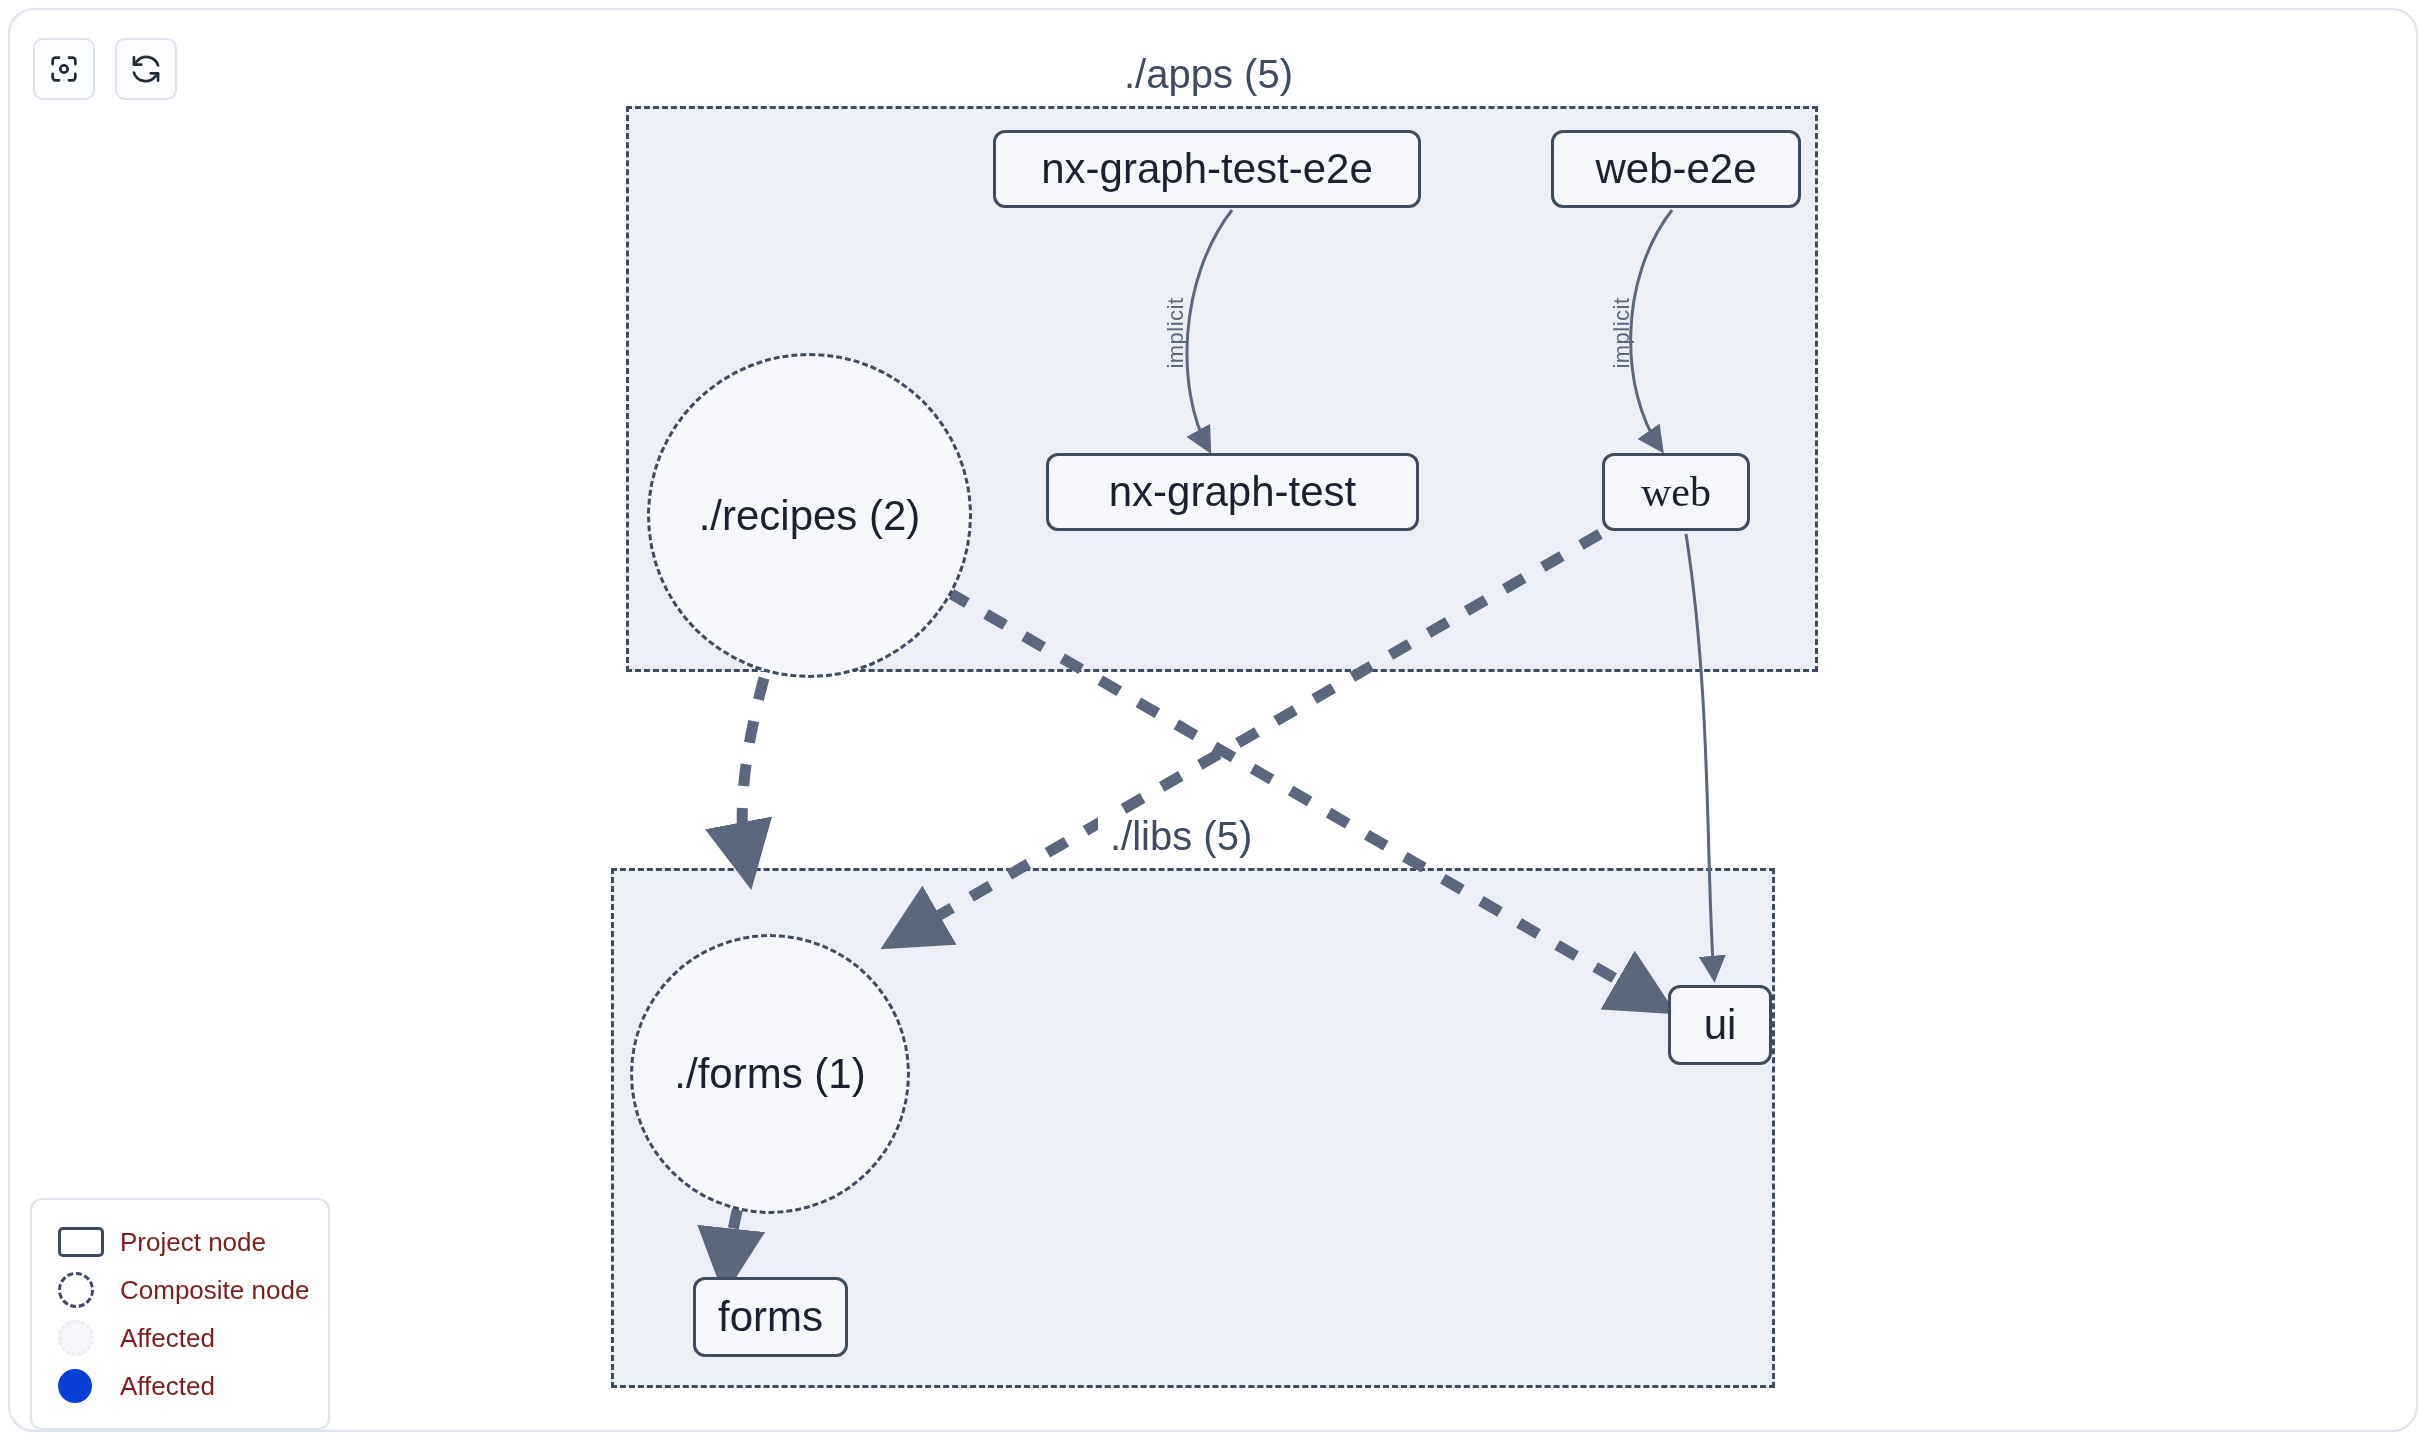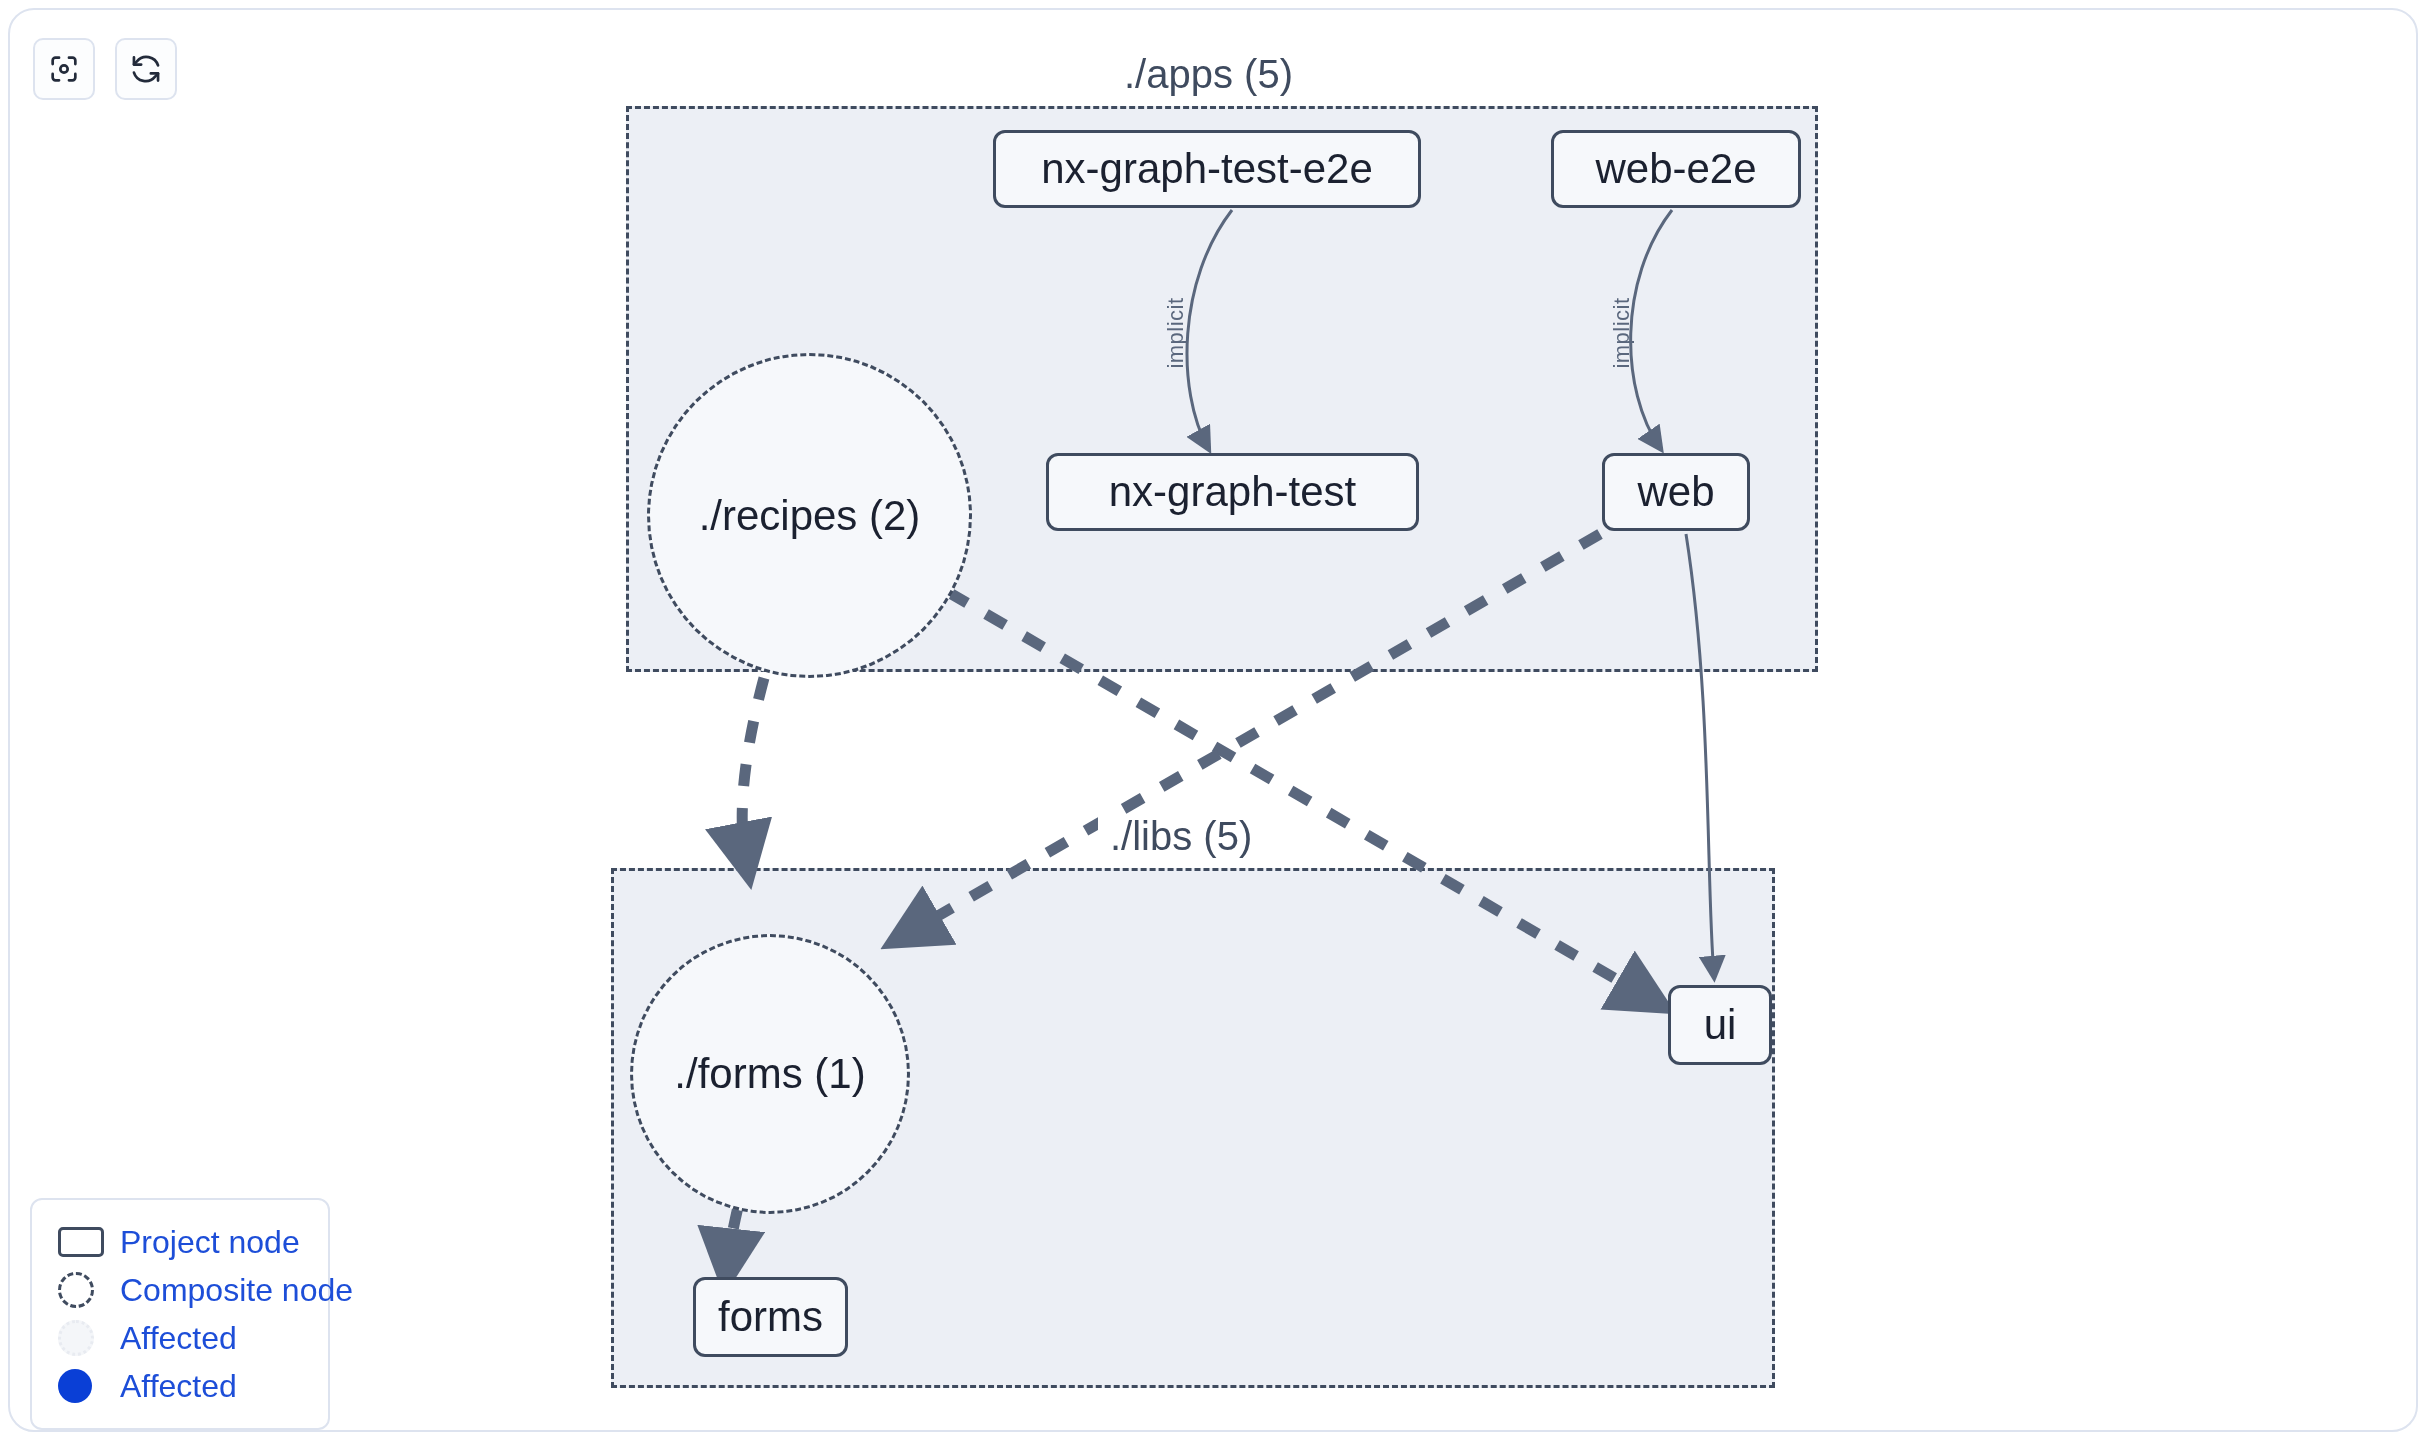--- a/index.html
+++ b/index.html
@@ -181,22 +181,22 @@
     border-radius: 50%;
     background: #f4f6f9;
     box-sizing: border-box;
   }
   .sw-touched {
     width: 34px; height: 34px;
     border-radius: 50%;
     background: #0a3fd6;
   }
   .legend-text {
-    color: #1d4ed8;
-    font-size: 32px;
+    color: #7f1d1d;
+    font-size: 26px;
     margin-left: 10px;
     white-space: nowrap;
   }
 </style>
 </head>
 <body>
 
 <div id="page">
 
   <div id="card-frame"></div>
@@ -270,21 +270,21 @@
     </div>
 
     <div class="comp-node" style="left:647px; top:353px; width:325px; height:325px;">
       <span>./recipes (2)</span>
     </div>
 
     <div class="proj-node" style="left:1046px; top:453px; width:373px; height:78px;">
       <span>nx-graph-test</span>
     </div>
 
-    <div class="proj-node" style="left:1602px; top:453px; width:148px; height:78px;">
+    <div class="proj-node" style="left:1602px; top:453px; width:148px; height:78px;font-family:Liberation Serif, serif;">
       <span>web</span>
     </div>
 
     <div class="comp-node" style="left:630px; top:934px; width:280px; height:280px;">
       <span>./forms (1)</span>
     </div>
 
     <div class="proj-node" style="left:1668px; top:985px; width:104px; height:80px;">
       <span>ui</span>
     </div>

